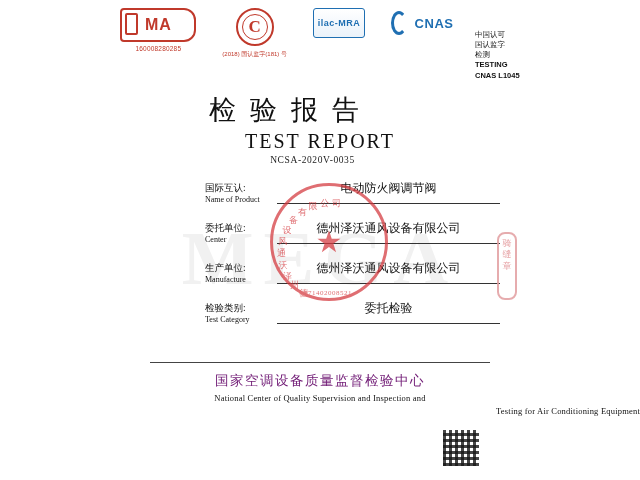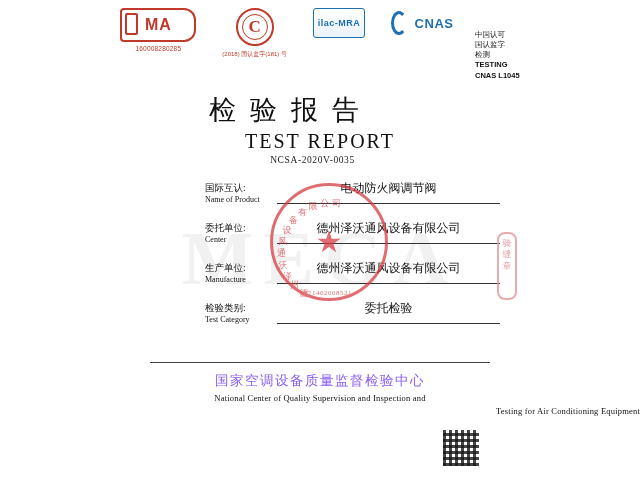--- a/index.html
+++ b/index.html
@@ -249,21 +249,21 @@
     border-top: 1px solid #444;
   }
   .org-cn {
     position: absolute;
     top: 372px;
     left: 0;
     width: 640px;
     text-align: center;
     font-size: 13.5px;
     letter-spacing: 1.5px;
-    color: #8b5cf6;
+    color: #701a75;
   }
   .org-en1 {
     position: absolute;
     top: 393px;
     left: 0;
     width: 640px;
     text-align: center;
     font-size: 8.5px;
     letter-spacing: 0.2px;
     color: #111;

